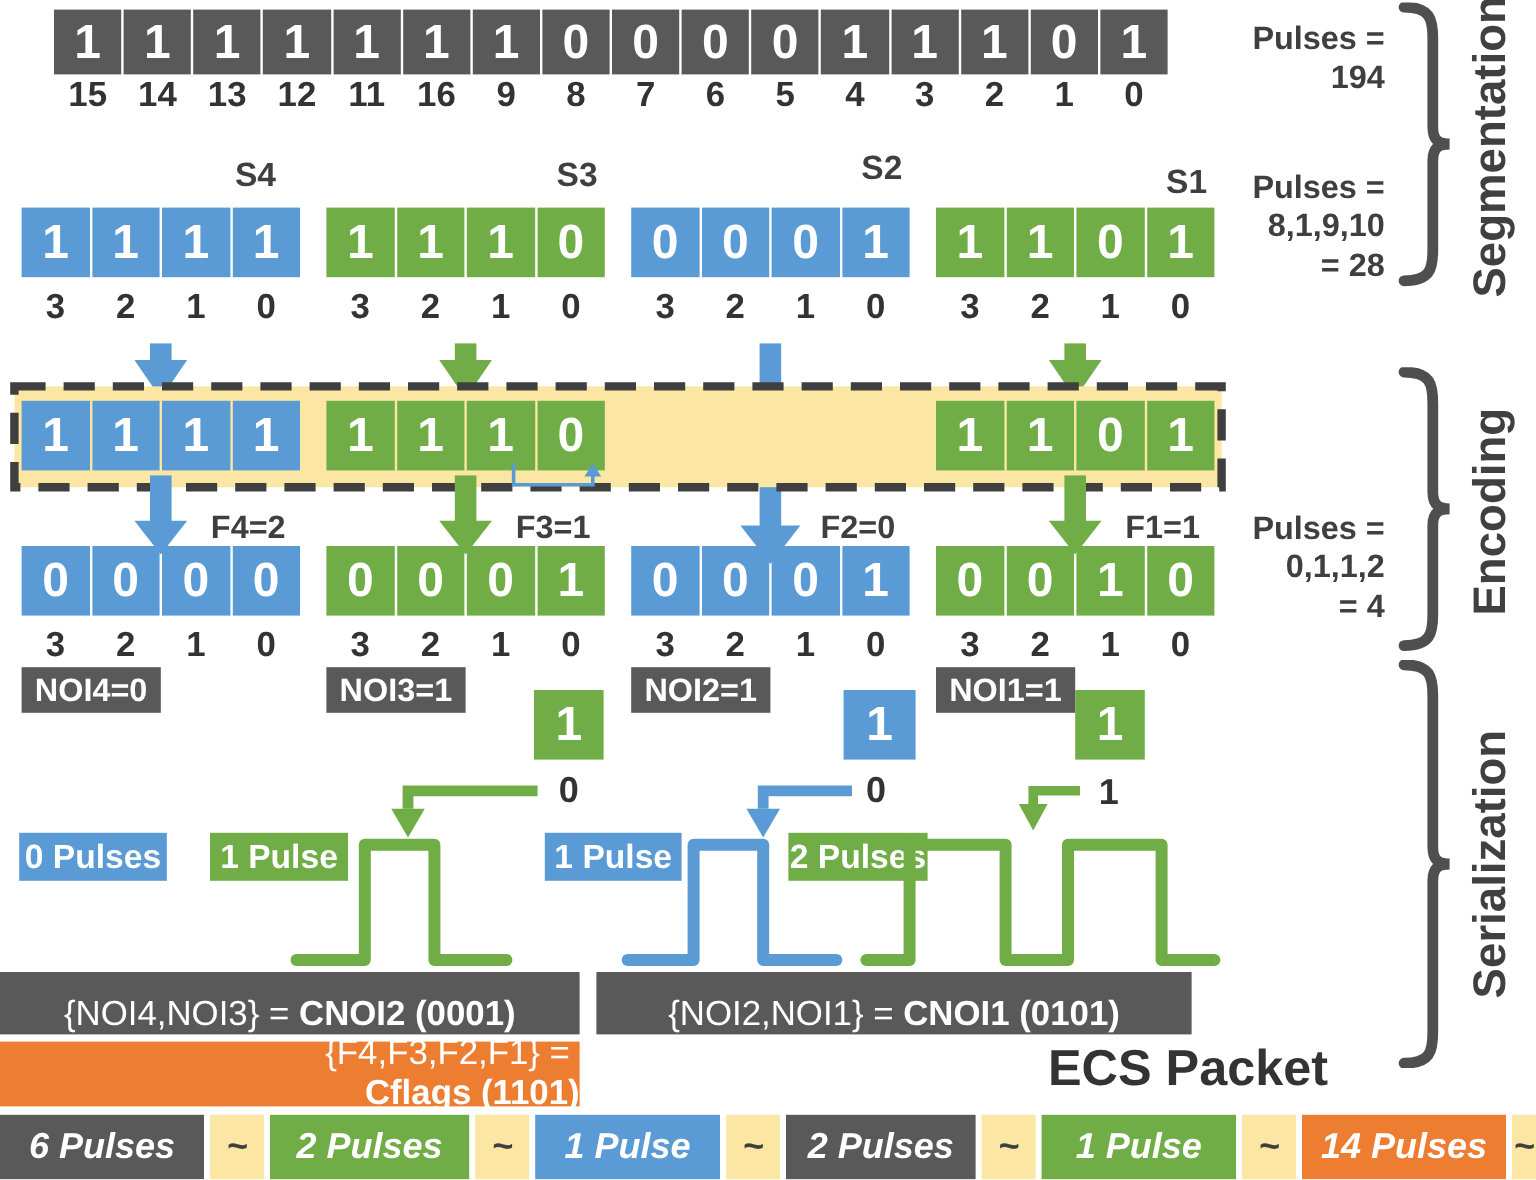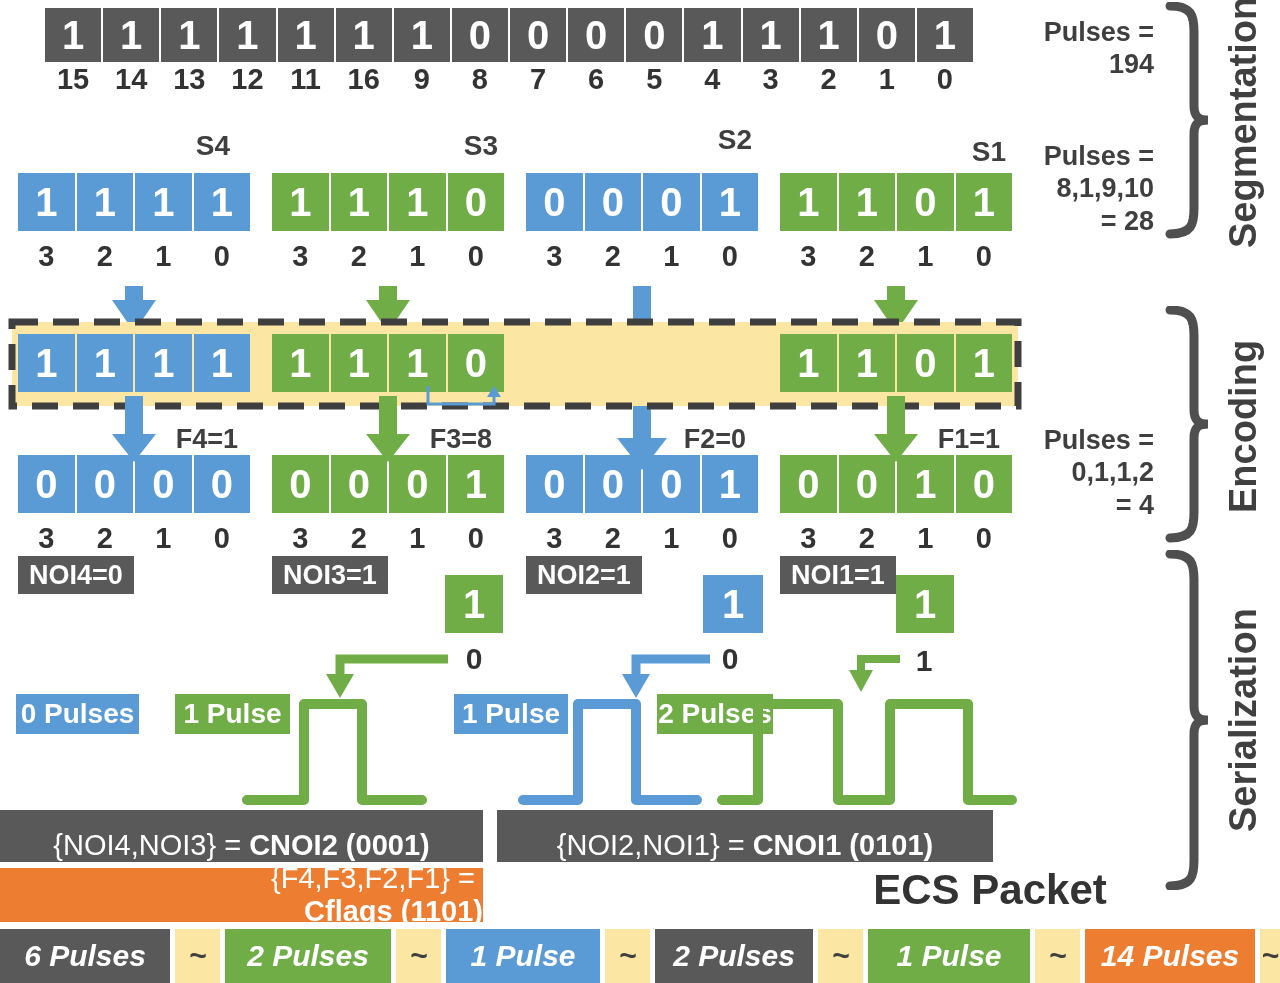--- a/index.html
+++ b/index.html
@@ -196,22 +196,22 @@
   </svg>
   <svg class="abs" style="left:366px;top:396px" width="44" height="66">
     <rect x="13" y="0" width="18" height="39" fill="var(--green)"></rect>
       <polygon points="0,38 44,38 22,66" fill="var(--green)"></polygon>
   </svg>
   <svg class="abs" style="left:874px;top:396px" width="44" height="66">
     <rect x="13" y="0" width="18" height="39" fill="var(--green)"></rect>
       <polygon points="0,38 44,38 22,66" fill="var(--green)"></polygon>
   </svg>
 
-  <div class="flabel abs" style="left:18px;top:424px;width:232px">F4=1</div>
-  <div class="flabel abs" style="left:272px;top:424px;width:232px">F3=8</div>
+  <div class="flabel abs" style="left:18px;top:424px;width:232px">F4=2</div>
+  <div class="flabel abs" style="left:272px;top:424px;width:232px">F3=1</div>
   <div class="flabel abs" style="left:526px;top:424px;width:232px">F2=0</div>
   <div class="flabel abs" style="left:780px;top:424px;width:232px">F1=1</div>
 
   <div class="cellrow blue abs" style="left:18px;top:455px;width:232px;height:58px">
       <div class="cell">0</div>
       <div class="cell">0</div>
       <div class="cell">0</div>
       <div class="cell">0</div>
     </div>
   <div class="cellrow green abs" style="left:272px;top:455px;width:232px;height:58px">

